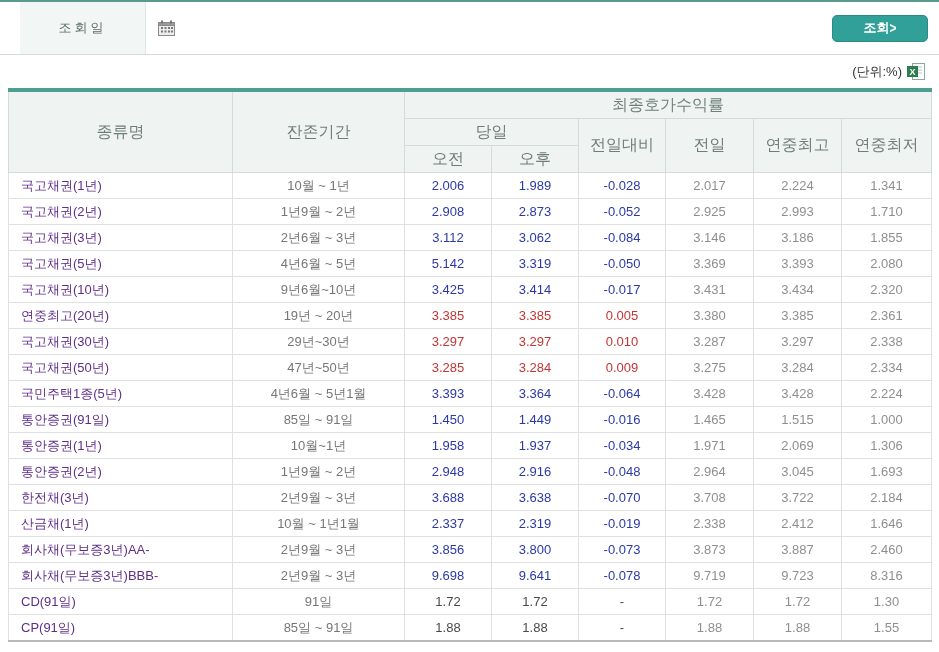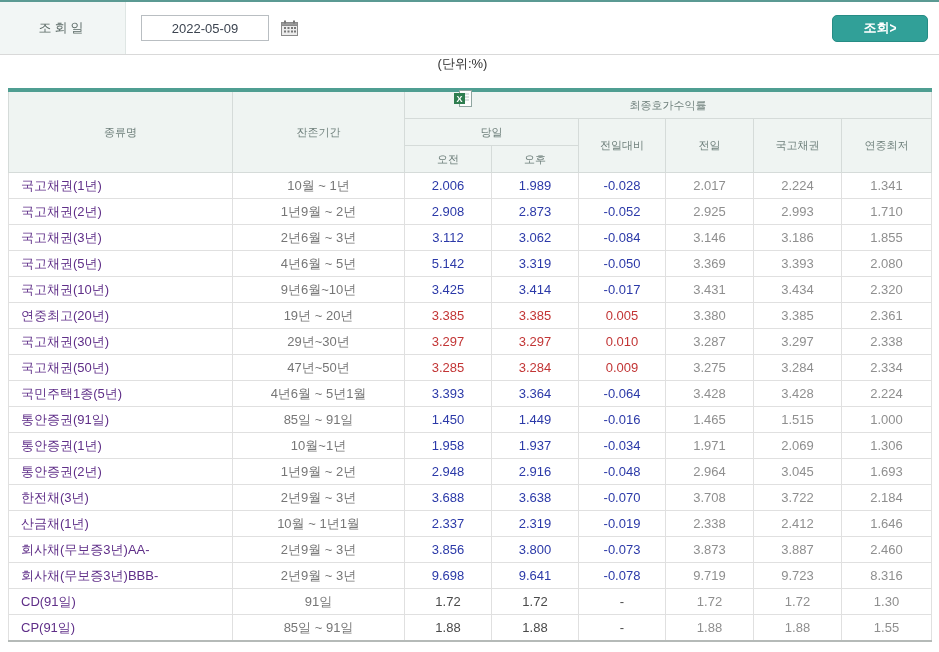--- a/index.html
+++ b/index.html
@@ -9,73 +9,72 @@
     font-size:13px;color:#333;
   }
   
   .topbar{
     height:52px;border-top:2px solid #5b9a93;border-bottom:1px solid #d9d9d9;
     display:flex;align-items:center;background:#fff;
   }
   .date-label-cell{
     width:125px;height:100%;background:#f2f6f5;border-right:1px solid #dfe6e4;
     display:flex;align-items:center;justify-content:center;
-    color:#5c6b67;letter-spacing:3px;
+    color:#5c6b67;letter-spacing:3px;margin-left:20px;
   }
   .date-input{
     width:122px;height:22px;margin-left:15px;border:1px solid #b9bec2;
     text-align:center;color:#3c4450;font-size:13px;background:#fff;
     font-family:"Liberation Sans","DejaVu Sans",sans-serif;
   }
   .cal-btn{background:none;border:none;padding:0;margin-left:12px;cursor:pointer;line-height:0;}
   .search-btn{
     margin-left:auto;margin-right:11px;min-width:96px;height:27px;
     background:#31a098;border:1px solid #268c85;border-radius:5px;
     color:#fff;font-weight:bold;font-size:13px;cursor:pointer;
     display:flex;align-items:center;justify-content:center;
     font-family:"Liberation Sans","DejaVu Sans",sans-serif;
   }
   .search-btn .arr{font-size:12px;font-weight:bold;transform:scaleY(1.15);}
   
   .unit-row{
-    height:33px;display:flex;align-items:center;
-    padding-right:14px;gap:17px;flex-direction:column;
+    height:33px;display:flex;align-items:center;justify-content:flex-end;
+    padding-right:14px;gap:5px;
   }
   .unit-text{color:#333;font-size:13px;}
   .xls-btn{background:none;border:none;padding:0;cursor:pointer;line-height:0;}
   
   .tbl-wrap{margin:0 8px;}
   table{
     width:923px;border-collapse:collapse;table-layout:fixed;
     border-top:4px solid #4f9e92;
     border-left:1px solid #cfd4d2;border-right:1px solid #cfd4d2;
     border-bottom:2px solid #b5bab8;
   }
   th{
-    background:#eff4f2;color:#6e7f7b;font-weight:normal;font-size:11px;
+    background:#eff4f2;color:#6e7f7b;font-weight:normal;font-size:16px;
     border:1px solid #d5dbd9;height:26px;padding:0;
   }
   td{
     border:1px solid #e0e0e0;height:25px;padding:0 4px;font-size:13px;
     background:#fff;white-space:nowrap;overflow:hidden;
   }
   td.c-name{text-align:left;padding-left:12px;color:#5f2e88;}
   td.c-period{text-align:center;color:#767676;}
   td.num{text-align:center;}
   .t-down{color:#2b39a8;}
   .t-up{color:#c23535;}
   .t-flat{color:#4a4a4a;}
   .c-gray{text-align:center;color:#8f8f8f;}
 </style>
 </head>
 <body>
 
 <div class="topbar">
   <div class="date-label-cell">조회일</div>
-  <input class="date-input" type="text" value="2022-05-09" style="">
   <button class="cal-btn">
     <span>
       <svg width="17" height="16" viewBox="0 0 17 16">
         <rect x="0.5" y="2.5" width="16" height="13" fill="#ececec" stroke="#8a8a8a"></rect>
         <rect x="0.5" y="2.5" width="16" height="3" fill="#9a9a9a" stroke="#8a8a8a"></rect>
         <rect x="3" y="0.5" width="2" height="3" fill="#777"></rect>
         <rect x="12" y="0.5" width="2" height="3" fill="#777"></rect>
         <g fill="#777">
           <rect x="3" y="7" width="2" height="2"></rect>
             <rect x="6.5" y="7" width="2" height="2"></rect>
@@ -126,21 +125,21 @@
     <thead>
       <tr>
         <th rowspan="3">종류명</th>
         <th rowspan="3">잔존기간</th>
         <th colspan="6">최종호가수익률</th>
       </tr>
       <tr>
         <th colspan="2">당일</th>
         <th rowspan="2">전일대비</th>
         <th rowspan="2">전일</th>
-        <th rowspan="2">국고채권</th>
+        <th rowspan="2">연중최고</th>
         <th rowspan="2">연중최저</th>
       </tr>
       <tr>
         <th>오전</th>
         <th>오후</th>
       </tr>
     </thead>
     <tbody>
         <tr>
           <td class="c-name">국고채권(1년)</td>

